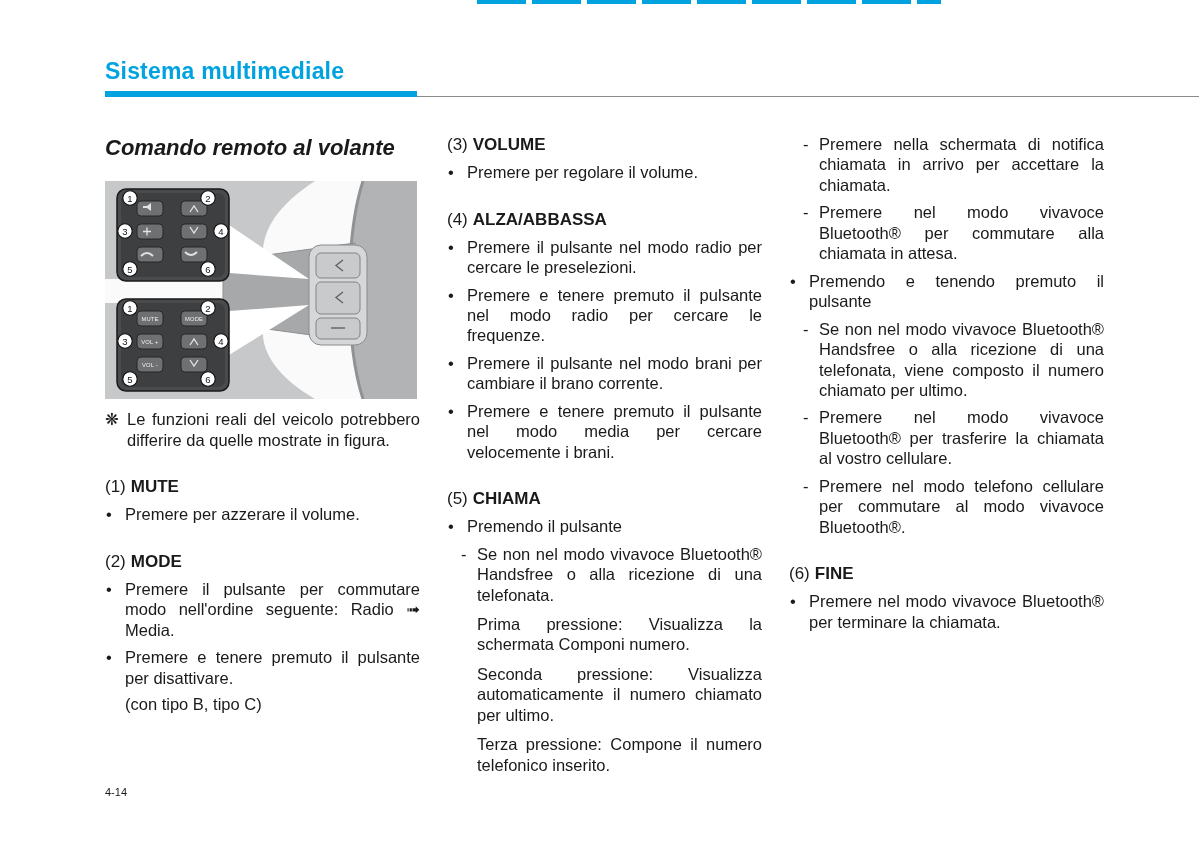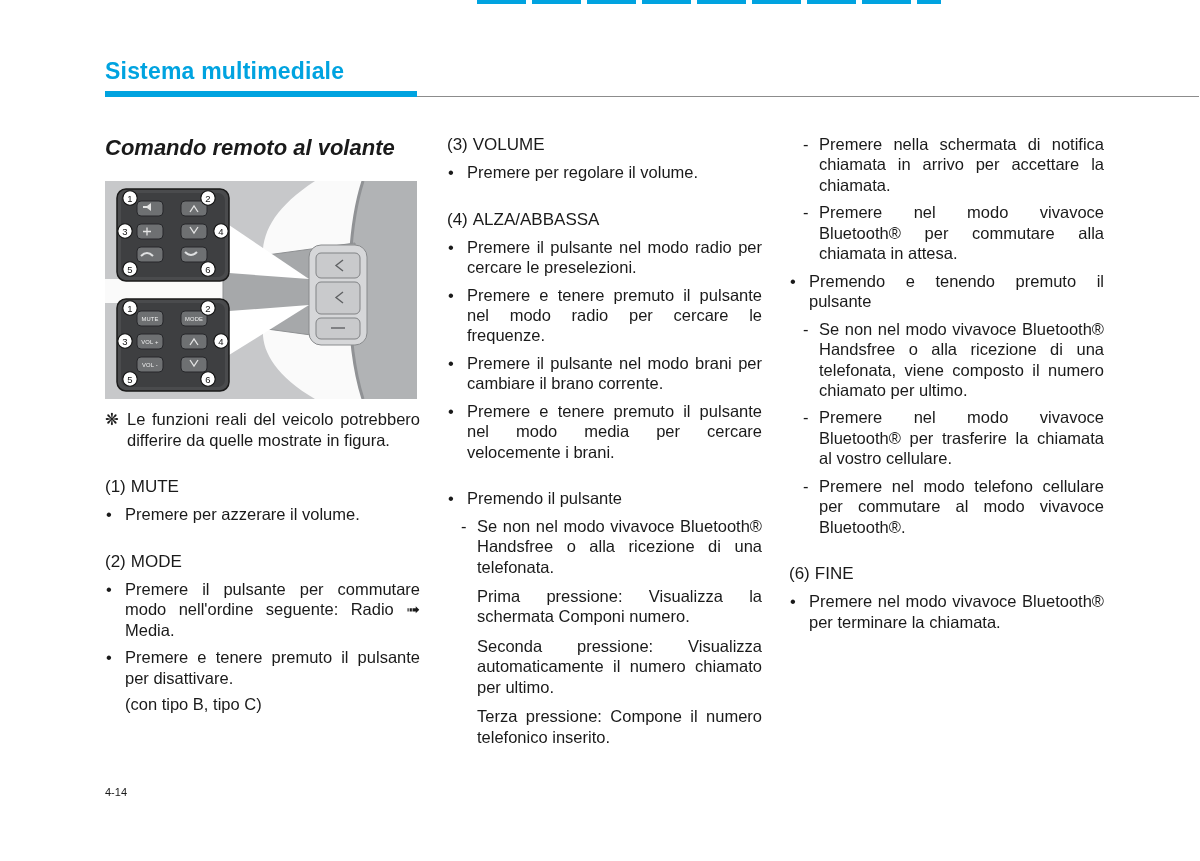--- a/index.html
+++ b/index.html
@@ -40,21 +40,21 @@
   .figure .badge text { font-size:9.5px; text-anchor:middle; }
   .figure .btn-label { font-size:5.8px; fill:#f0f0f0; text-anchor:middle; letter-spacing:0.2px; }
 
   .note { display:flex; margin-top:10px; }
   .note .sym { width:22px; flex:0 0 22px; }
   .note .note-text { text-align:justify; }
 
   .sec { margin-top:26px; }
   .sec.first { margin-top:0; }
   .sec-h { font-size:17px; font-weight:normal; margin-bottom:5px; }
-  .sec-h .name { font-weight:normal; margin-left:5px; }
+  .sec-h .name { font-weight:bold; margin-left:5px; }
 
   .bullet { position:relative; padding-left:20px; margin-top:7px; text-align:justify; }
   .bullet::before { content:"\2022"; position:absolute; left:1px; }
 
   .dash { position:relative; padding-left:30px; margin-top:7px; text-align:justify; }
   .dash::before { content:"-"; position:absolute; left:14px; }
   .dash.first { margin-top:0; }
 
   .plain { padding-left:30px; margin-top:9px; text-align:justify; }
 
@@ -212,20 +212,23 @@
         <h3 class="sec-h">
           <span class="num">(4)</span><span class="name">ALZA/ABBASSA</span>
         </h3>
         <p class="bullet">Premere il pulsante nel modo radio per cercare le preselezioni.</p>
         <p class="bullet">Premere e tenere premuto il pulsante nel modo radio per cercare le frequenze.</p>
         <p class="bullet">Premere il pulsante nel modo brani per cambiare il brano corrente.</p>
         <p class="bullet">Premere e tenere premuto il pulsante nel modo media per cercare velocemente i brani.</p>
       </div>
 
       <div class="sec">
+        <h3 class="sec-h">
+          <span class="num">(5)</span><span class="name">CHIAMA</span>
+        </h3>
         <p class="bullet">Premendo il pulsante</p>
         <p class="dash">Se non nel modo vivavoce Bluetooth® Handsfree o alla ricezione di una telefonata.</p>
         <p class="plain">Prima pressione: Visualizza la schermata Componi numero.</p>
         <p class="plain">Seconda pressione: Visualizza automaticamente il numero chiamato per ultimo.</p>
         <p class="plain">Terza pressione: Compone il numero telefonico inserito.</p>
       </div>
     </div>
 
     <div class="col">
       <p class="dash first">Premere nella schermata di notifica chiamata in arrivo per accettare la chiamata.</p>

